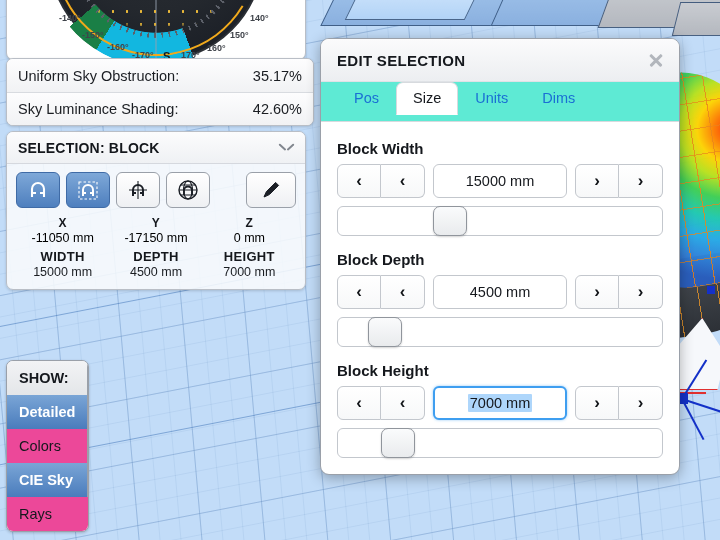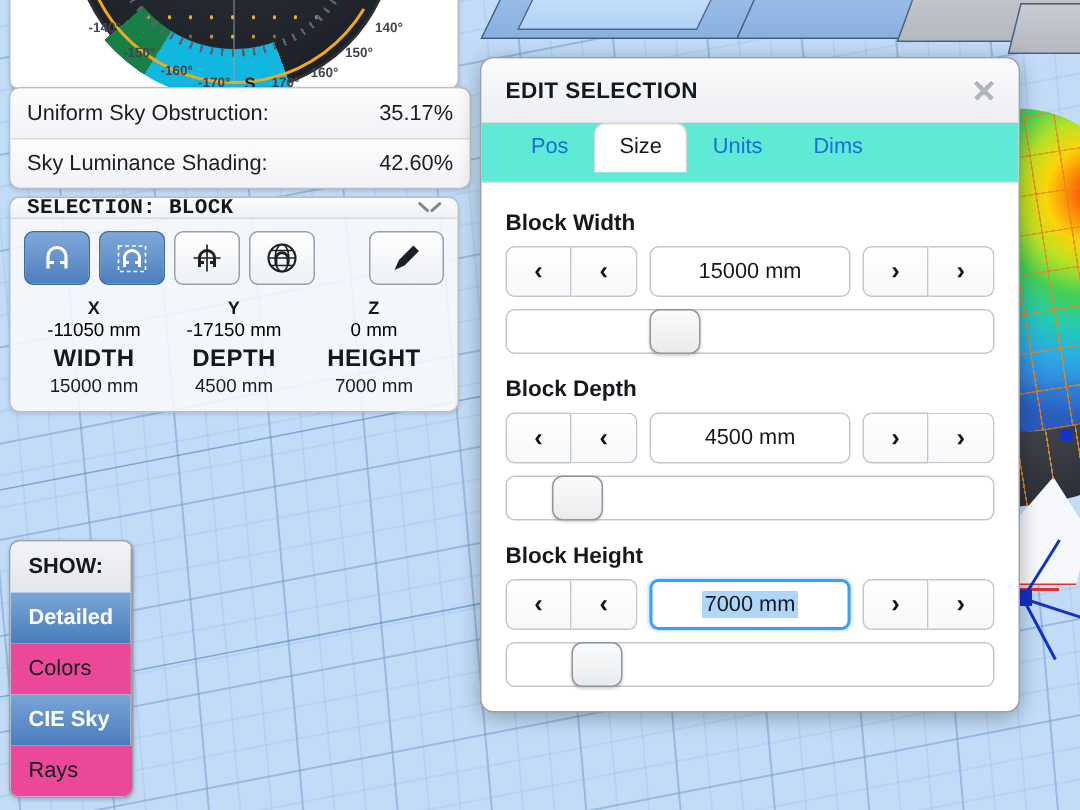--- a/index.html
+++ b/index.html
@@ -204,24 +204,23 @@
     position: absolute; left: 6px; top: 131px;
     width: 300px;
     background: rgba(250,251,253,.86);
     border: 1px solid #b9bec6;
     border-radius: 7px;
     box-shadow: 0 1px 3px rgba(0,0,0,.16);
     overflow: hidden;
   }
   .sel-header {
     display: flex; align-items: center; justify-content: space-between;
-    height: 14px; padding: 0 11px;
+    height: 32px; padding: 0 11px;
     background: linear-gradient(180deg,#fcfcfd,#eff1f4);
     border-bottom: 1px solid #d5d8de;
-    font-family: Liberation Mono, monospace;
   }
   .sel-title { font-size: 14px; font-weight: bold; color: #14171c; letter-spacing: .2px; }
   .chev-down {
     width: 15px; height: 9px; position: relative;
   }
   .chev-down::before, .chev-down::after {
     content: ""; position: absolute; top: 0;
     width: 9px; height: 2.3px; background: #82878f; border-radius: 1px;
   }
   .chev-down::before { left: 0;  transform: rotate(42deg);  transform-origin: left center; }
@@ -251,21 +250,21 @@
     display: flex; align-items: center; justify-content: center;
   }
 
   .coord-grid {
     display: grid; grid-template-columns: repeat(3,1fr);
     margin-top: 7px; text-align: center;
   }
   .coord-cell { padding: 1px 0; }
   .coord-key   { font-size: 12px; font-weight: bold; color: #15181d; letter-spacing: .3px; }
   .coord-val   { font-size: 12.5px; color: #000000; margin-top: 1px; }
-  .coord-key2  { font-size: 16px; font-weight: bold; color: #15181d; margin-top: 4px; letter-spacing: .3px; }
+  .coord-key2  { font-size: 13px; font-weight: bold; color: #15181d; margin-top: 4px; letter-spacing: .3px; }
   .coord-val2  { font-size: 12.5px; color: #1a1d22; margin-top: 1px; }
 
   
   .dialog {
     position: absolute; left: 320px; top: 38px;
     width: 360px; height: 437px;
     background: #ffffff;
     border: 1px solid #9aa0a9;
     border-radius: 9px;
     box-shadow: 0 3px 14px rgba(0,0,0,.30);

